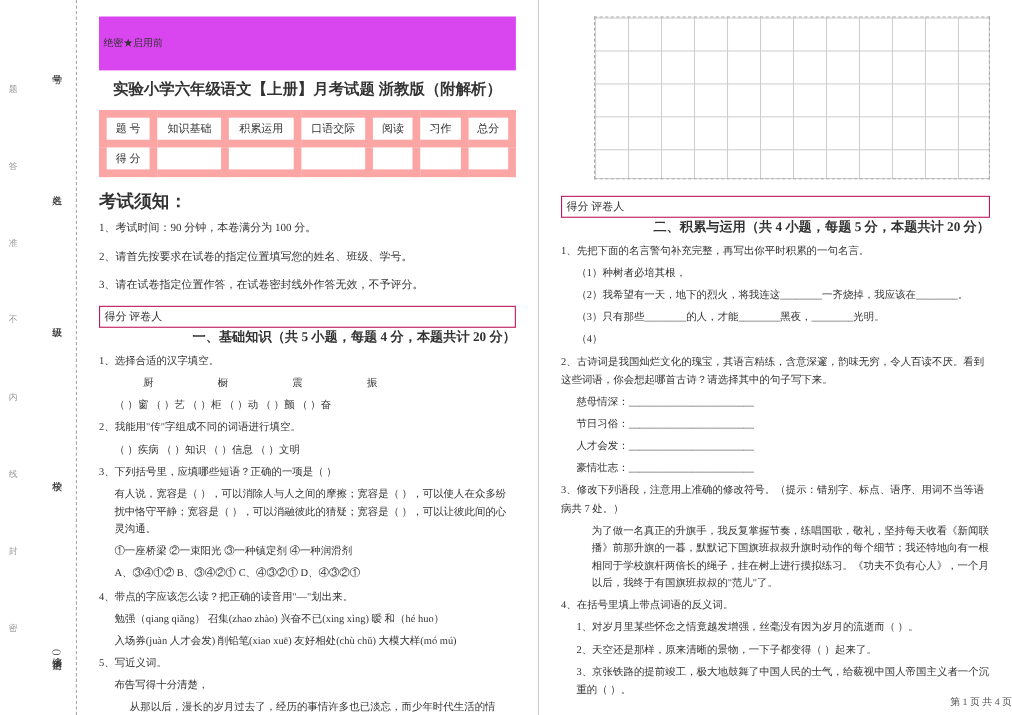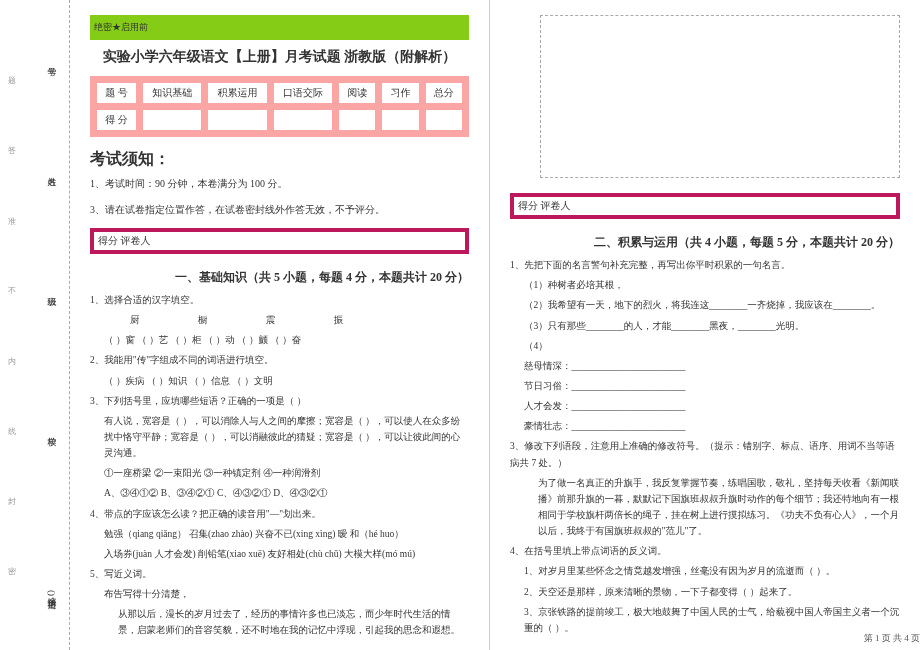--- a/index.html
+++ b/index.html
@@ -37,41 +37,41 @@
       color: #999;
       letter-spacing: 12px;
     }
     .content-col {
       flex: 1;
       padding: 15px 20px 10px 20px;
       display: flex;
       flex-direction: column;
     }
     .left-col { border-right: 1px solid #ccc; }
-    .secret { background: #84cc16; font-size: 9px; padding: 6px 4px; display: inline-block; margin-bottom: 8px; }
+    .secret { background: #d946ef; font-size: 9px; padding: 18px 4px; display: inline-block; margin-bottom: 8px; }
     .title { text-align: center; font-size: 14px; font-weight: bold; margin-bottom: 10px; }
     .score-table {
       border-collapse: collapse;
       width: 100%;
       margin-bottom: 12px;
     }
     .score-table td {
       border: 7px solid #fca5a5;
       padding: 3px 6px;
       text-align: center;
       font-size: 10px;
     }
     .notice-title { font-weight: bold; font-size: 16px; margin-bottom: 6px; }
     .notice-item { font-size: 10px; margin-bottom: 10px; line-height: 1.6; }
     .score-box {
-      border: 4px solid #be185d;
+      border: 1px solid #be185d;
       display: inline-block;
       padding: 2px 4px;
       font-size: 10px;
-      margin-bottom: 15px;
+      margin-bottom: 0;
     }
     .section-title { text-align: right; font-weight: bold; font-size: 12px; margin-bottom: 6px; }
     .q { font-size: 9.5px; line-height: 1.7; margin-bottom: 4px; }
     .q-indent { padding-left: 14px; }
     .q-indent2 { padding-left: 28px; }
     .grid-area {
       width: 360px;
       height: 195px;
       border: 1px dashed #aaa;
       margin-left: 30px;
@@ -126,20 +126,21 @@
         <td></td>
         <td></td>
         <td></td>
         <td></td>
       </tr>
     </tbody>
       </table>
 
     <div class="notice-title">考试须知：</div>
     <div class="notice-item">1、考试时间：90 分钟，本卷满分为 100 分。</div>
+    <div class="notice-item">2、请首先按要求在试卷的指定位置填写您的姓名、班级、学号。</div>
     <div class="notice-item">3、请在试卷指定位置作答，在试卷密封线外作答无效，不予评分。</div>
 
     <div class="score-box">得分  评卷人</div>
     <div class="section-title">一、基础知识（共 5 小题，每题 4 分，本题共计 20 分）</div>
 
     <div class="q">1、选择合适的汉字填空。</div>
     <div class="q q-indent char-row">厨  橱  震  振</div>
     <div class="q q-indent">（  ）窗    （  ）艺    （  ）柜    （  ）动    （  ）颤    （  ）奋</div>
 
     <div class="q">2、我能用"传"字组成不同的词语进行填空。</div>
@@ -164,20 +165,21 @@
 
     <div class="score-box">得分  评卷人</div>
     <div class="section-title">二、积累与运用（共 4 小题，每题 5 分，本题共计 20 分）</div>
 
     <div class="q">1、先把下面的名言警句补充完整，再写出你平时积累的一句名言。</div>
     <div class="q q-indent">（1）种树者必培其根，</div>
     <div class="q q-indent">（2）我希望有一天，地下的烈火，将我连这________一齐烧掉，我应该在________。</div>
     <div class="q q-indent">（3）只有那些________的人，才能________黑夜，________光明。</div>
     <div class="q q-indent">（4）</div>
 
+    <div class="q">2、古诗词是我国灿烂文化的瑰宝，其语言精练，含意深邃，韵味无穷，令人百读不厌。看到这些词语，你会想起哪首古诗？请选择其中的句子写下来。</div>
     <div class="q q-indent">慈母情深：________________________</div>
     <div class="q q-indent">节日习俗：________________________</div>
     <div class="q q-indent">人才会发：________________________</div>
     <div class="q q-indent">豪情壮志：________________________</div>
 
     <div class="q">3、修改下列语段，注意用上准确的修改符号。（提示：错别字、标点、语序、用词不当等语病共 7 处。）</div>
     <div class="q q-indent2">为了做一名真正的升旗手，我反复掌握节奏，练唱国歌，敬礼，坚持每天收看《新闻联播》前那升旗的一暮，默默记下国旗班叔叔升旗时动作的每个细节；我还特地向有一根相同于学校旗杆两倍长的绳子，挂在树上进行摸拟练习。《功夫不负有心人》，一个月以后，我终于有国旗班叔叔的"范儿"了。</div>
 
     <div class="q">4、在括号里填上带点词语的反义词。</div>
     <div class="q q-indent">1、对岁月里某些怀念之情竟越发增强，丝毫没有因为岁月的流逝而（      ）。</div>

